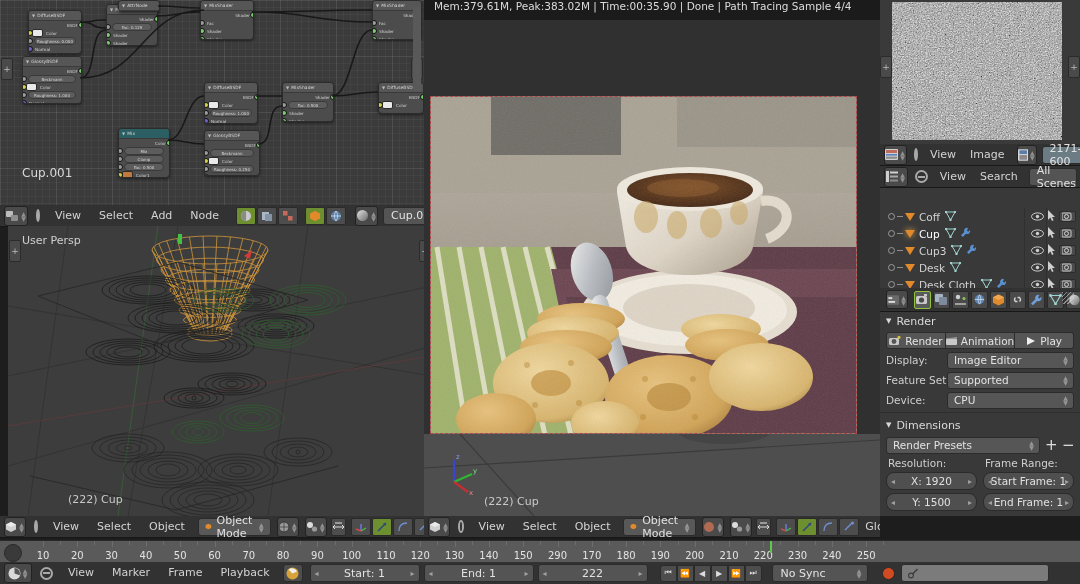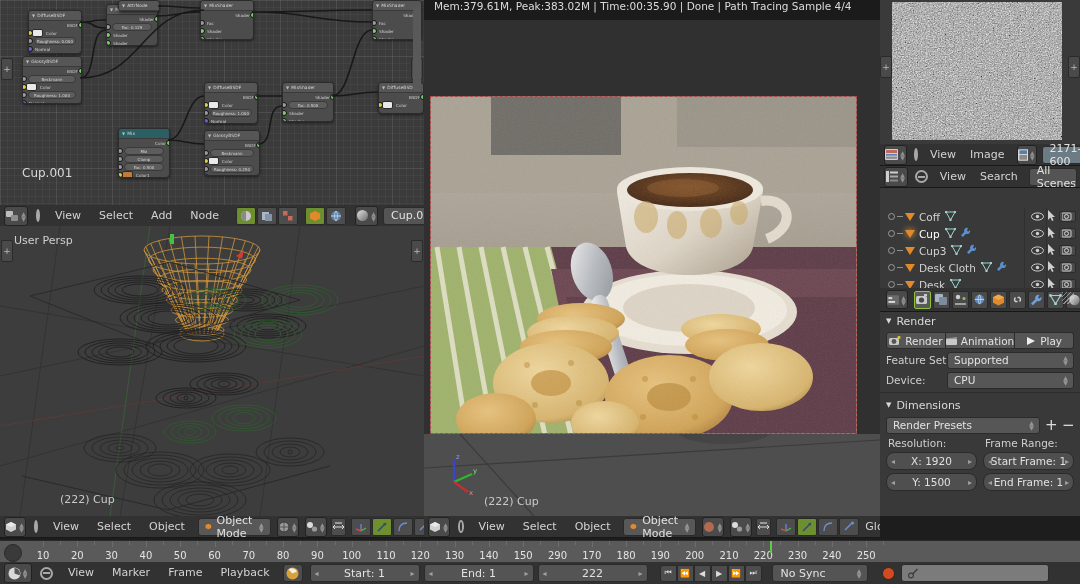--- a/index.html
+++ b/index.html
@@ -53,21 +53,21 @@
   .s-green{background:#7ccf6e;} .s-yellow{background:#d6cf4a;} .s-purple{background:#6b64cf;} .s-grey{background:#9c9c9c;}
   .swatch{width:9px;height:5.5px;border-radius:2px;background:#e9e9e9;border:.5px solid #2b2b2b;margin-right:3px;}
   .swatch.o1{background:#c07a3e;}
   .cupLbl{position:absolute;left:22px;top:166px;font-size:12px;color:#d8d8d8;}
   #nodeHScroll{position:absolute;left:4px;right:18px;bottom:2px;height:8px;background:#2f2f2f;border-radius:4px;}
   #nodeVScroll{position:absolute;right:3px;top:6px;width:8px;height:86px;background:#595959;border-radius:4px;}
   .plusTab{position:absolute;width:10px;height:20px;background:#4a4a4a;border:1px solid #2b2b2b;border-radius:2px;
            color:#bbb;font-size:9px;display:flex;align-items:center;justify-content:center;}
 
   
-  #vp3d{position:absolute;left:0;top:226px;width:424px;height:290px;background:#3b3b3b;overflow:hidden;}
+  #vp3d{position:absolute;left:8px;top:226px;width:424px;height:290px;background:#3b3b3b;overflow:hidden;}
   #vpPersp{position:absolute;left:14px;top:8px;font-size:11px;color:#cfcfcf;}
   #vpObj{position:absolute;left:60px;bottom:10px;font-size:11px;color:#c9c9c9;}
 
   
   #imgEd{position:absolute;left:424px;top:0;width:456px;height:516px;background:#303030;overflow:hidden;}
   #imgTop{position:absolute;left:0;top:0;width:456px;height:20px;background:#1b1b1b;display:flex;align-items:flex-start;}
   #imgTop span{padding-left:10px;font-size:10.5px;color:#dcdcdc;}
   #renderFrame{position:absolute;left:6px;top:96px;width:427px;height:338px;box-sizing:border-box;
       border:1px dashed #b04a4a;overflow:hidden;background:#8a8076;}
   #vp3dB{position:absolute;left:424px;top:434px;width:456px;height:82px;background:#4b4b4b;}
@@ -1051,29 +1051,26 @@
                   <rect x="0" y="1" width="9" height="7" rx="1" fill="none" stroke="#cfcfcf" stroke-width="1"></rect>
                   <circle cx="4.5" cy="4.5" r="2" fill="none" stroke="#cfcfcf" stroke-width="1"></circle>
                 </svg>
               </span>
             </span>
           </div>
           <div class="olRow">
             <span class="olDot"></span>
             <span class="olDash"></span>
             <span class="olTri"></span>
-            <span class="olName">Desk Cloth</span>
+            <span class="olName">Desk</span>
             <span style="margin-right:4px"><svg width="11" height="10" viewBox="0 0 11 10">
                 <path d="M1 1 L10 1 L5.5 9z" fill="none" stroke="#9fd3cf" stroke-width="1"></path>
                 <circle cx="1" cy="1" r="1.2" fill="#9fd3cf"></circle>
                 <circle cx="10" cy="1" r="1.2" fill="#9fd3cf"></circle>
                 <circle cx="5.5" cy="9" r="1.2" fill="#9fd3cf"></circle>
-              </svg></span>
-            <span><svg width="11" height="11" viewBox="0 0 11 11">
-                <path d="M8 1 a3 3 0 0 0-3.8 3.9L1 8.2 2.8 10 6.1 6.8A3 3 0 0 0 10 3l-1.8 1.8-1.2-1.2z" fill="#5a8fd0"></path>
               </svg></span>
             <span class="olIcons">
               <span><svg width="13" height="9" viewBox="0 0 13 9">
                   <ellipse cx="6.5" cy="4.5" rx="6" ry="3.6" fill="none" stroke="#cfcfcf" stroke-width="1"></ellipse>
                   <circle cx="6.5" cy="4.5" r="1.7" fill="#cfcfcf"></circle>
                 </svg></span>
               <span><svg width="9" height="11" viewBox="0 0 9 11">
                   <path d="M1 0 L1 10 L3.4 7.6 L5 11 L6.6 10.2 L5 7 L8 7z" fill="#cfcfcf"></path>
                 </svg></span>
               <span style="background:#4a4a4a;border:1px solid #2c2c2c;border-radius:2px;padding:0 2px;display:inline-flex">
@@ -1081,26 +1078,29 @@
                   <rect x="0" y="1" width="9" height="7" rx="1" fill="none" stroke="#cfcfcf" stroke-width="1"></rect>
                   <circle cx="4.5" cy="4.5" r="2" fill="none" stroke="#cfcfcf" stroke-width="1"></circle>
                 </svg>
               </span>
             </span>
           </div>
           <div class="olRow">
             <span class="olDot"></span>
             <span class="olDash"></span>
             <span class="olTri"></span>
-            <span class="olName">Desk</span>
+            <span class="olName">Desk Cloth</span>
             <span style="margin-right:4px"><svg width="11" height="10" viewBox="0 0 11 10">
                 <path d="M1 1 L10 1 L5.5 9z" fill="none" stroke="#9fd3cf" stroke-width="1"></path>
                 <circle cx="1" cy="1" r="1.2" fill="#9fd3cf"></circle>
                 <circle cx="10" cy="1" r="1.2" fill="#9fd3cf"></circle>
                 <circle cx="5.5" cy="9" r="1.2" fill="#9fd3cf"></circle>
+              </svg></span>
+            <span><svg width="11" height="11" viewBox="0 0 11 11">
+                <path d="M8 1 a3 3 0 0 0-3.8 3.9L1 8.2 2.8 10 6.1 6.8A3 3 0 0 0 10 3l-1.8 1.8-1.2-1.2z" fill="#5a8fd0"></path>
               </svg></span>
             <span class="olIcons">
               <span><svg width="13" height="9" viewBox="0 0 13 9">
                   <ellipse cx="6.5" cy="4.5" rx="6" ry="3.6" fill="none" stroke="#cfcfcf" stroke-width="1"></ellipse>
                   <circle cx="6.5" cy="4.5" r="1.7" fill="#cfcfcf"></circle>
                 </svg></span>
               <span><svg width="9" height="11" viewBox="0 0 9 11">
                   <path d="M1 0 L1 10 L3.4 7.6 L5 11 L6.6 10.2 L5 7 L8 7z" fill="#cfcfcf"></path>
                 </svg></span>
               <span style="background:#4a4a4a;border:1px solid #2c2c2c;border-radius:2px;padding:0 2px;display:inline-flex">
@@ -1214,20 +1214,30 @@
               <rect x="0" y="2.5" width="11" height="6.5" rx="1" fill="#c9c9c9"></rect>
               <path d="M0 2.5 11 1 11 2.5z" fill="#9a9a9a"></path>
             </svg>
           <span>Animation</span>
         </div>
         <div class="pfield" style="border-radius:0 3px 3px 0;border-left:none;justify-content:center;padding-left:0">
           <svg width="10" height="10" viewBox="0 0 10 10" style="margin-right:4px">
               <path d="M1 1 9 5 1 9z" fill="#efefef"></path>
             </svg>
           <span>Play</span>
+        </div>
+      </div>
+      <div class="prow">
+        <span class="plabel" style="width:56px">Display:</span>
+        <div class="pfield">
+          <span>Image Editor</span>
+          <span class="spin" style="position:absolute;right:4px">
+              <i>▲</i>
+              <i>▼</i>
+            </span>
         </div>
       </div>
       <div class="prow">
         <span class="plabel" style="width:56px">Feature Set:</span>
         <div class="pfield">
           <span>Supported</span>
           <span class="spin" style="position:absolute;right:4px">
               <i>▲</i>
               <i>▼</i>
             </span>

